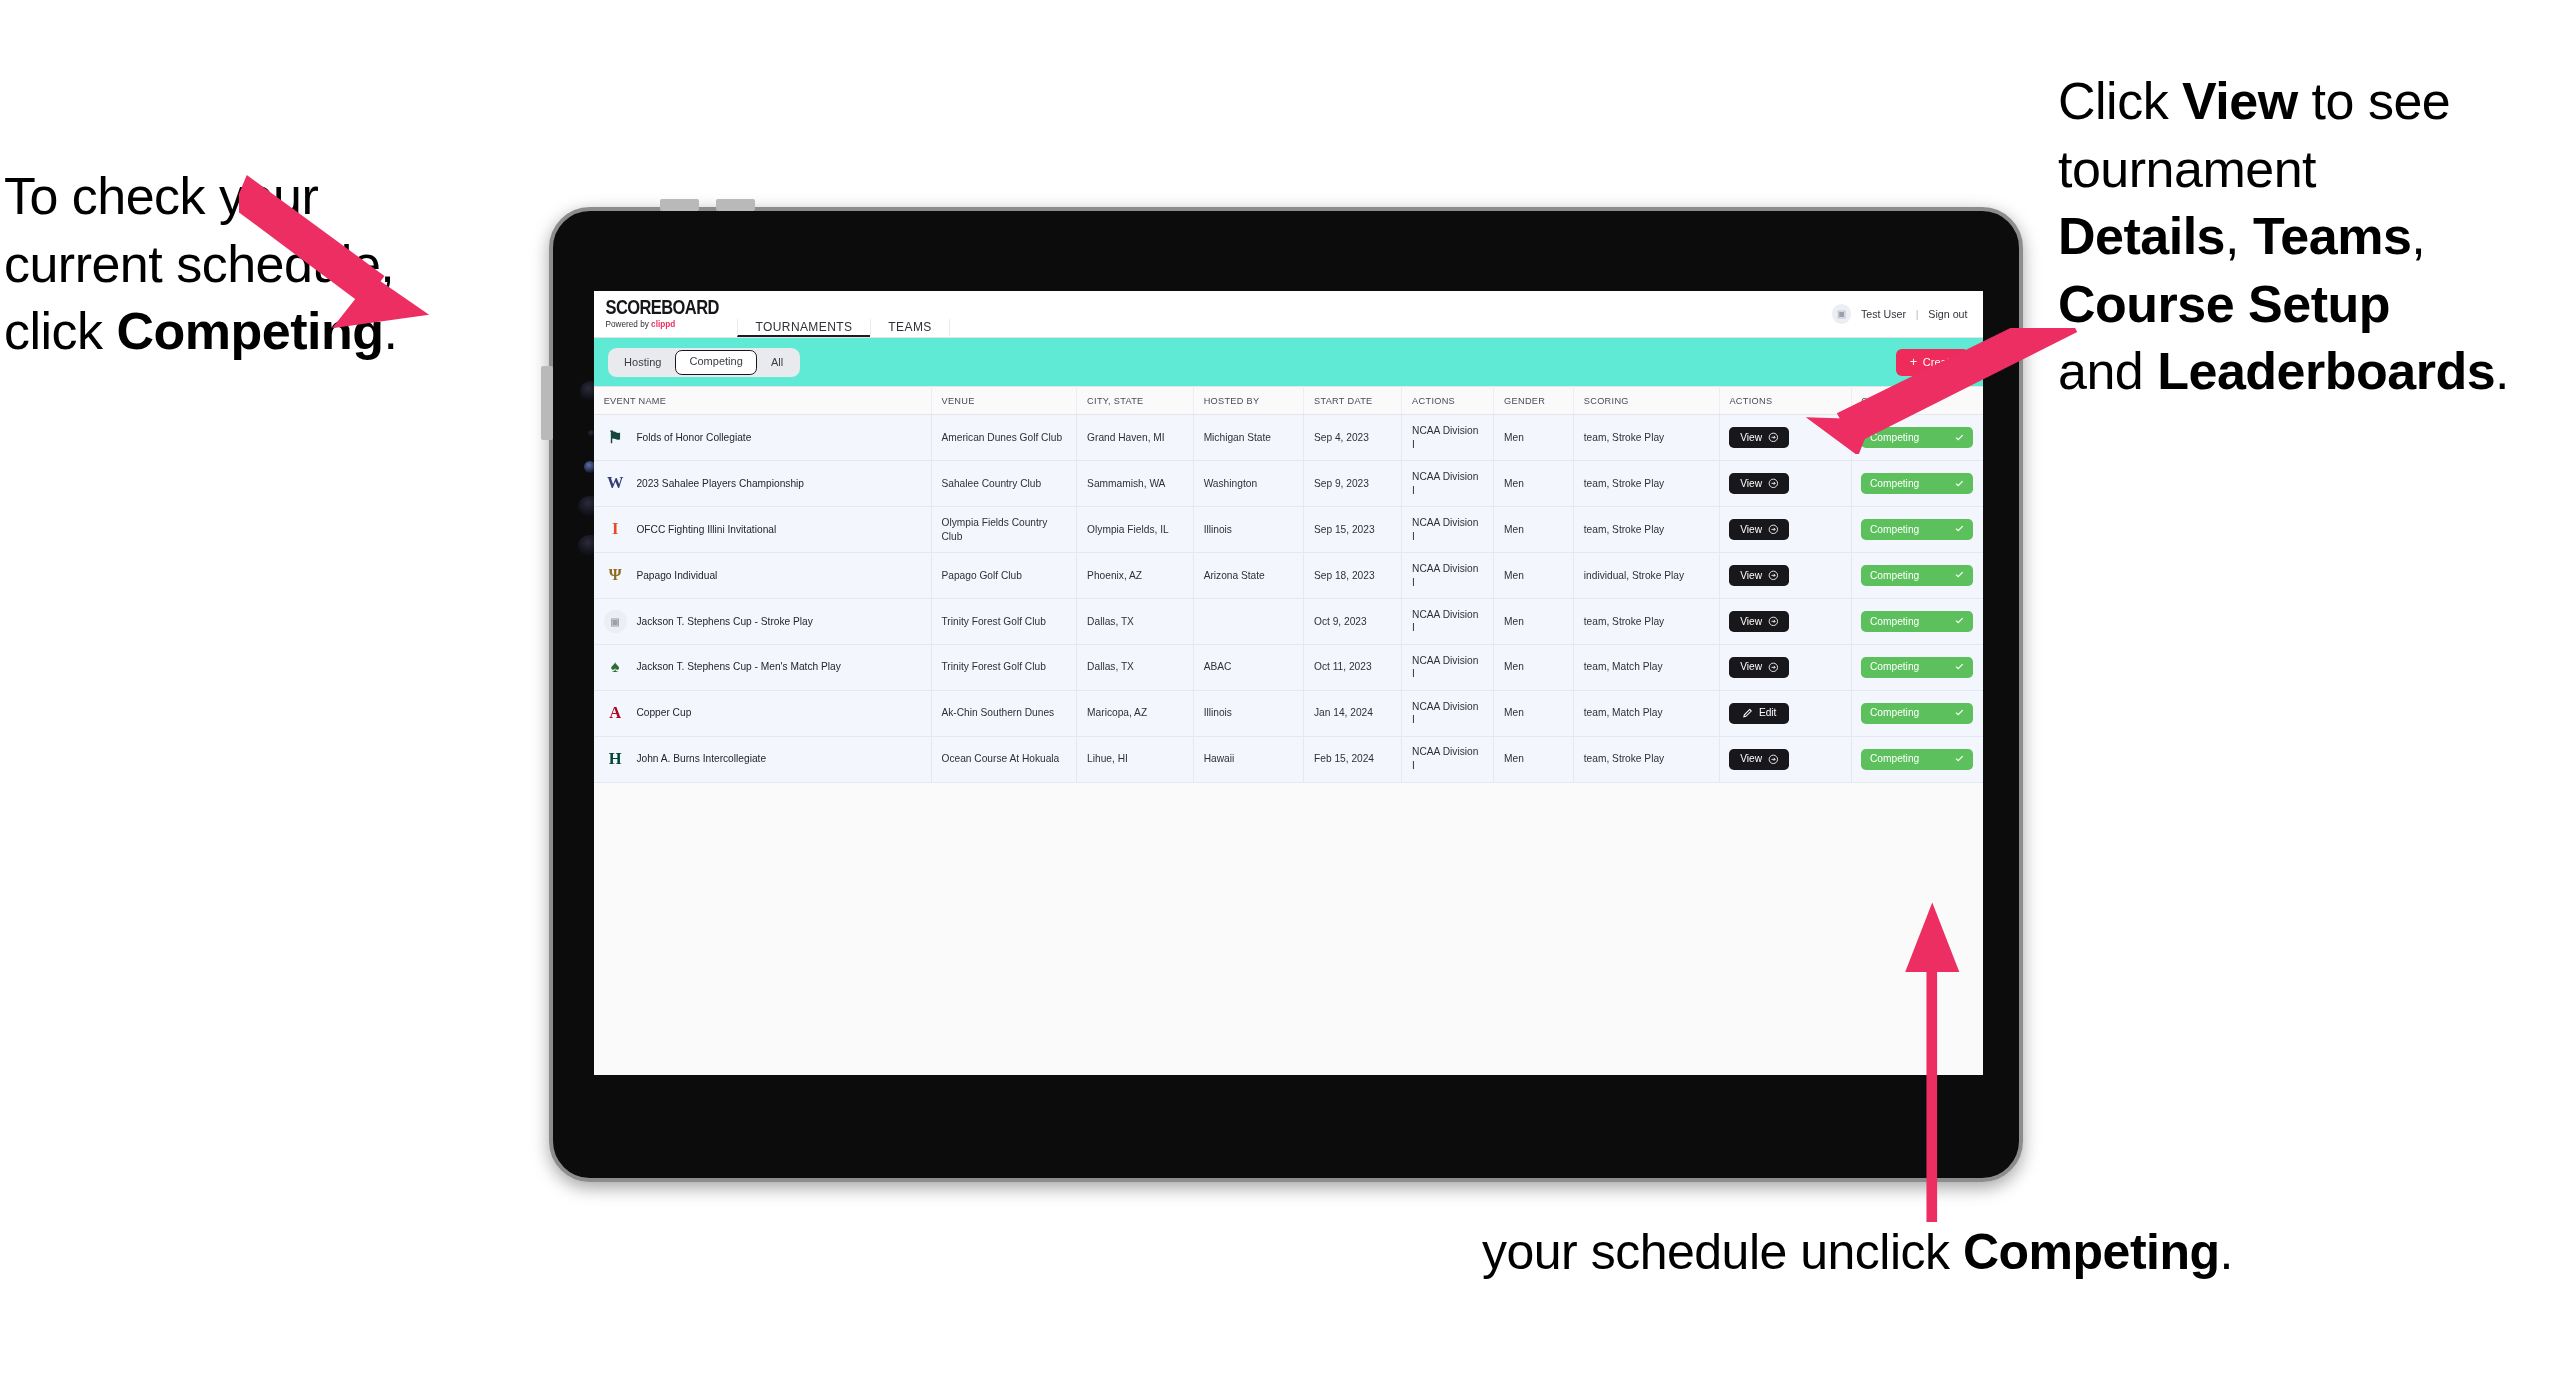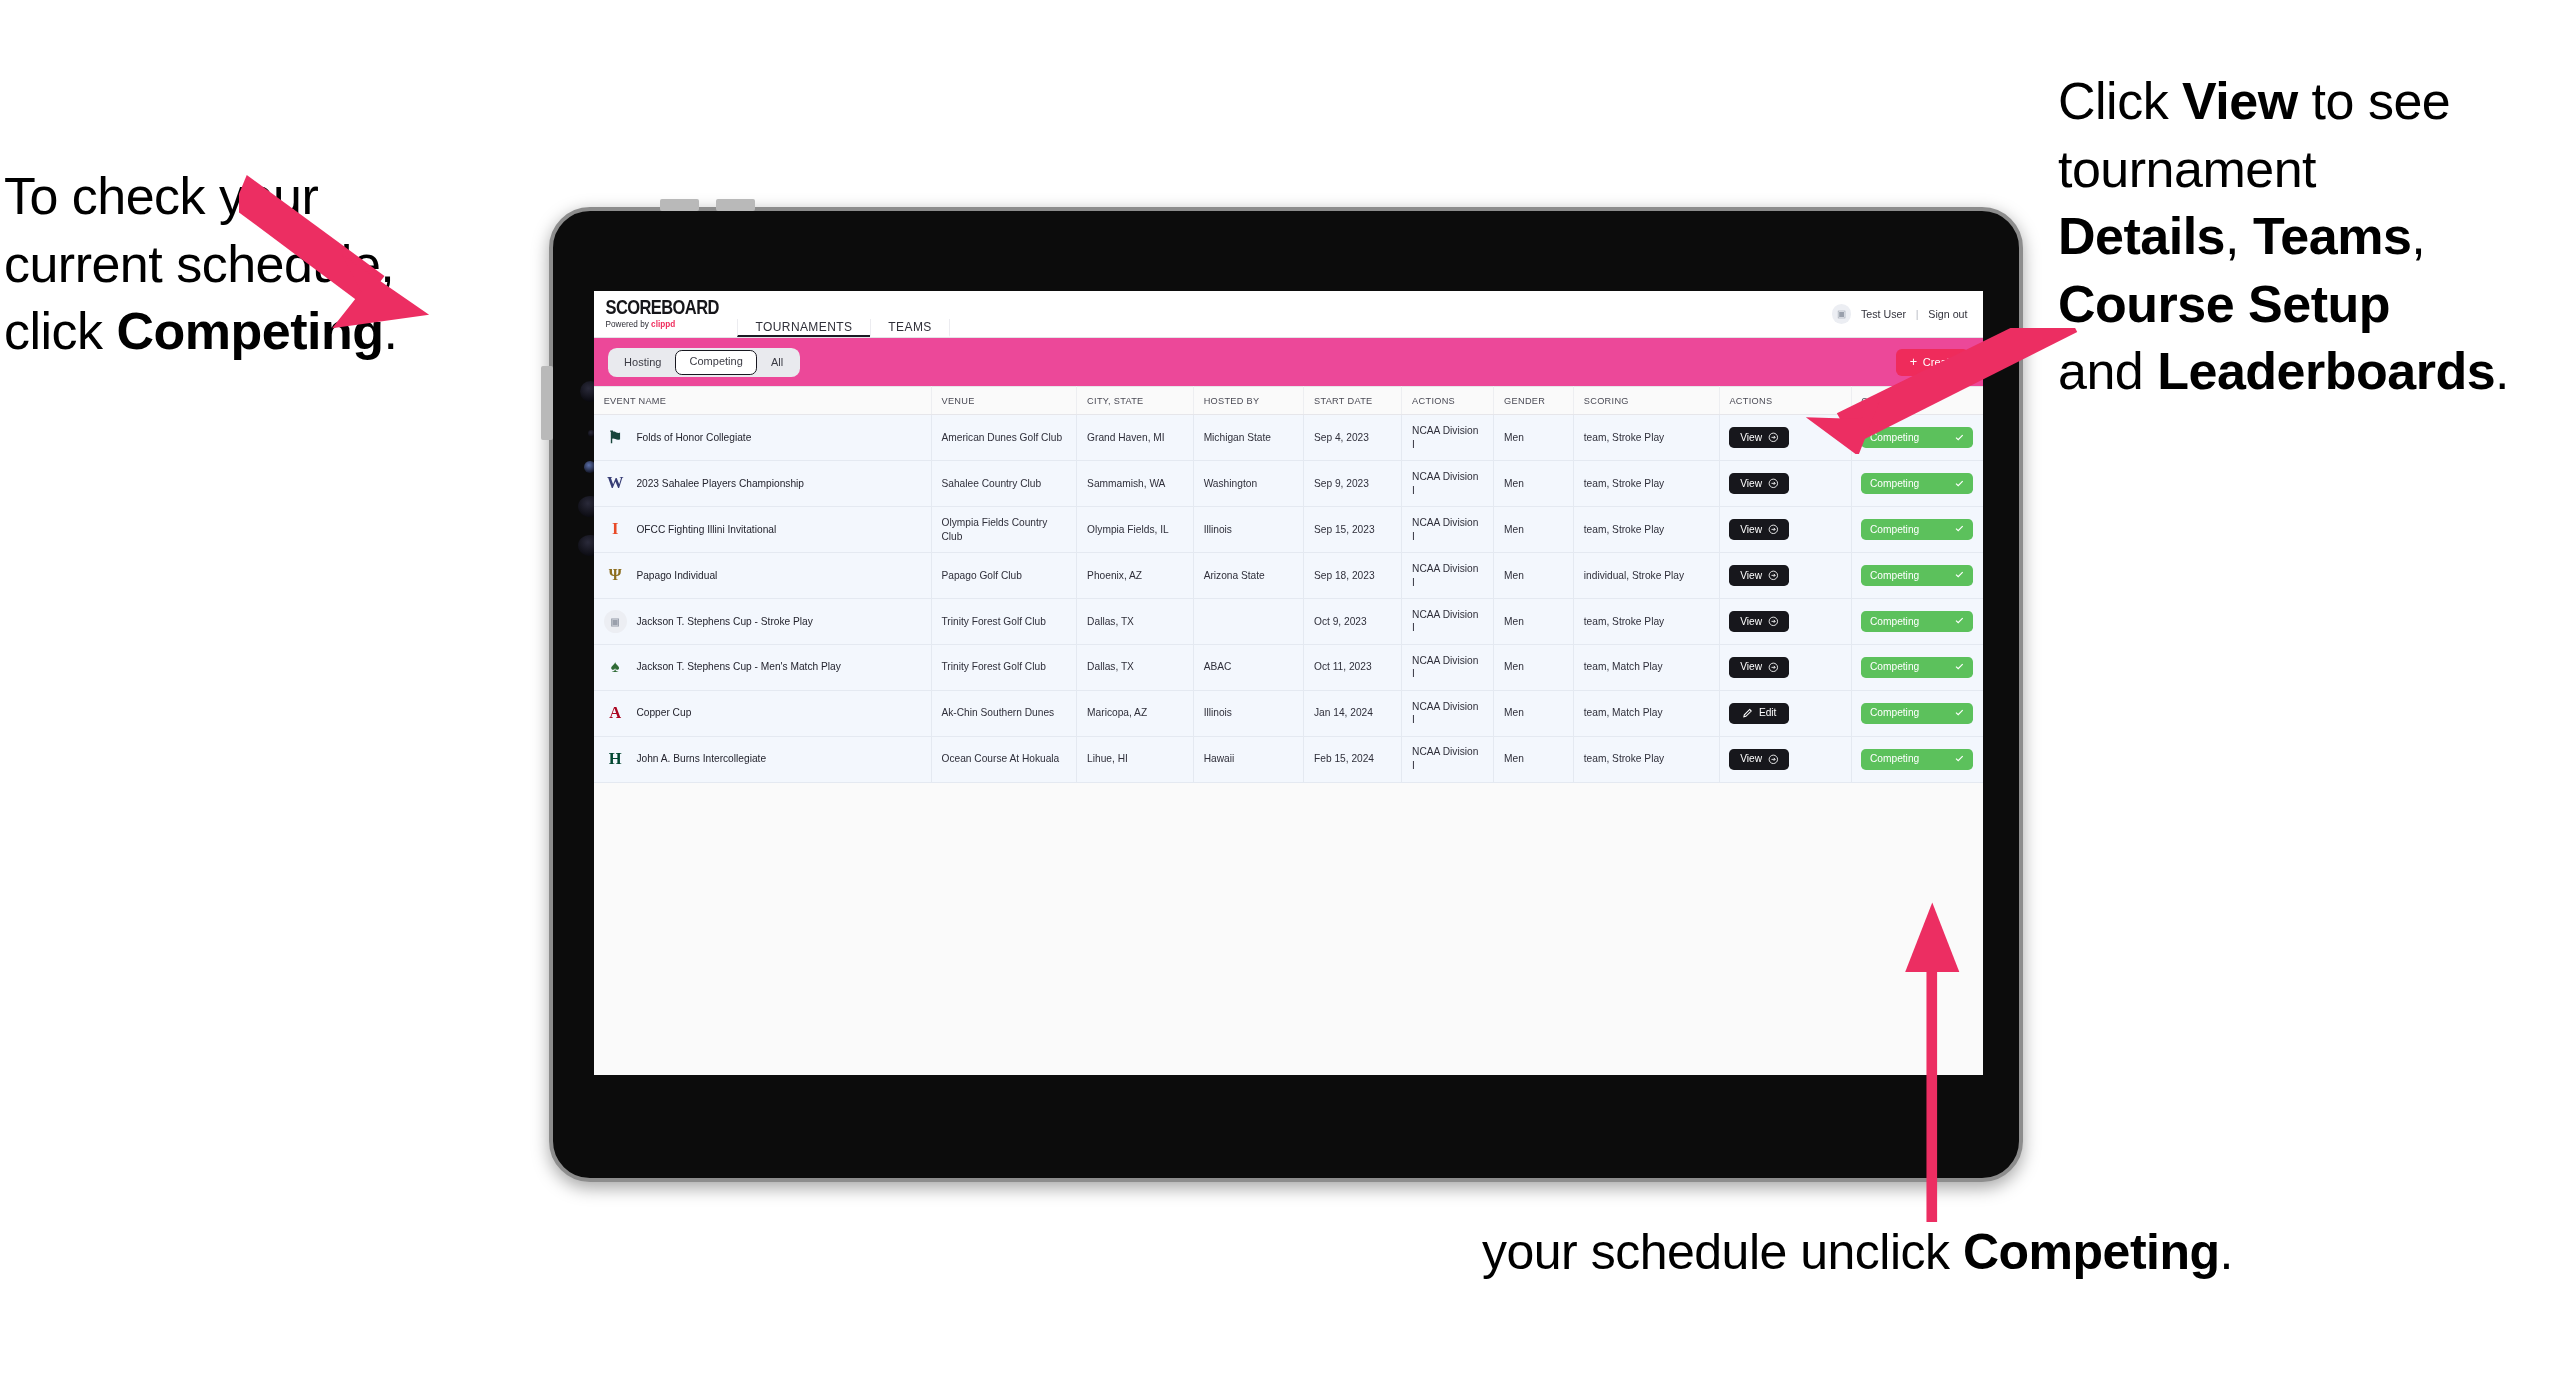--- a/index.html
+++ b/index.html
@@ -92,21 +92,21 @@
   }
   #avatar {
     width: 19.4px; height:19.4px; border-radius:50%;
     background:#eceef3; display:flex; align-items:center; justify-content:center;
     color:#9aa0ac; font-size: 9.7px;
   }
   #header-right .sep { color:#b9bcc4; }
 
   
   #toolbar {
-    height: 48px; background:#ec4899;
+    height: 48px; background:#5eead4;
     display:flex; align-items:center;
     padding: 0 13.6px;
     position: relative;
     gap: 34px;
   }
   #seg {
     display:flex; align-items:center;
     background:#e9eaee; border-radius: 8.7px; padding: 2.9px;
     height: 29px;
   }

